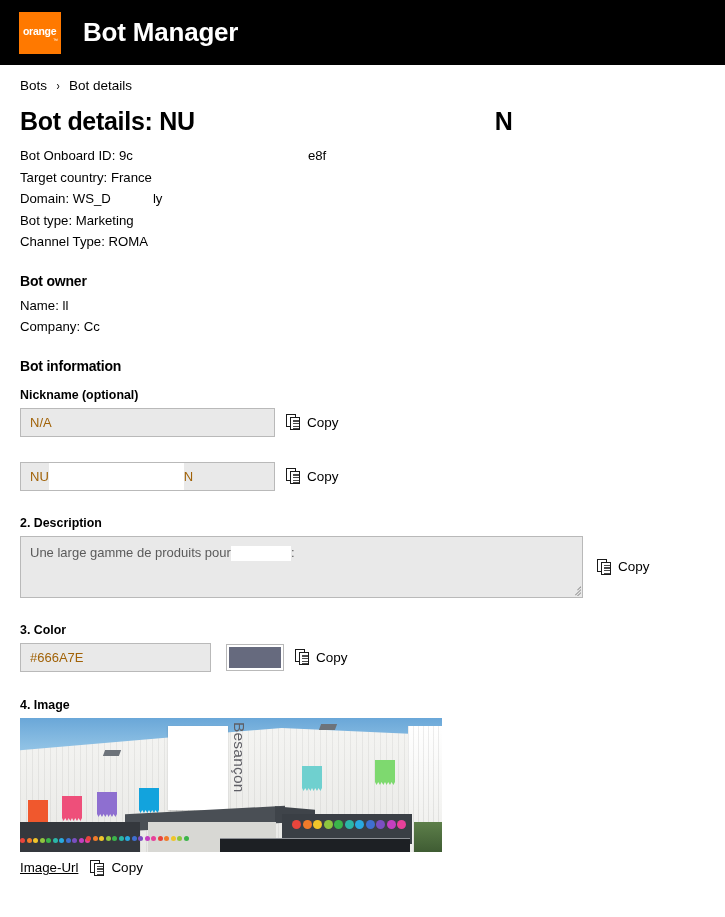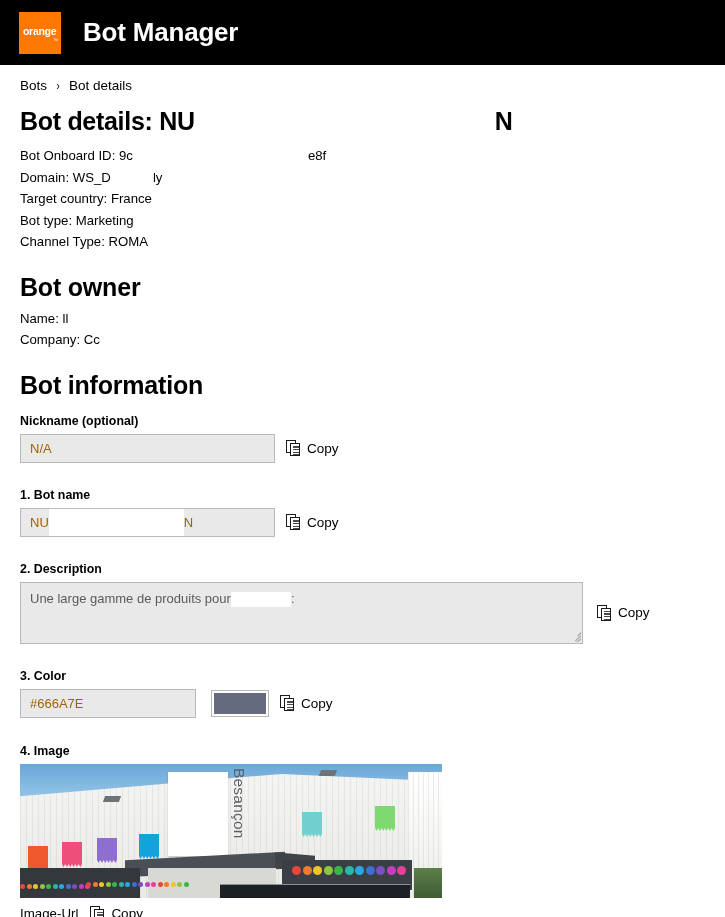--- a/index.html
+++ b/index.html
@@ -85,21 +85,21 @@
   }
 
   .meta-line {
     font-size: 13.2px;
     line-height: 21.5px;
     font-weight: 400;
     white-space: nowrap;
   }
 
   h2.section {
-    font-size: 25px;
+    font-size: 14px;
     font-weight: 700;
     margin: 20px 0 6px 0;
     letter-spacing: -0.2px;
   }
   h2.section.info { margin-bottom: 14px; }
 
   .field { margin-bottom: 0; }
   .field-label {
     font-size: 12.4px;
     font-weight: 700;
@@ -340,26 +340,26 @@
     <span>Bot details:</span>
     <span>NU</span><span class="redact" style="width:300px;height:26px;"></span><span>N</span>
   </h1>
 
   
   <div class="meta-line">
     <span>Bot Onboard ID:</span>
     <span>9c</span><span class="redact" style="width:175px;height:14px;"></span><span>e8f</span>
   </div>
 
+  <div class="meta-line">Target country: France</div>
+
   <div class="meta-line">
     <span>Domain:</span>
     <span>WS_D</span><span class="redact" style="width:42px;height:14px;"></span><span>ly</span>
   </div>
-
-  <div class="meta-line">Target country: France</div>
 
   <div class="meta-line">Bot type: Marketing</div>
   <div class="meta-line">Channel Type: ROMA</div>
 
   
   <h2 class="section">Bot owner</h2>
   <div class="meta-line">
     <span>Name:</span>
     <span>ll</span>
   </div>
@@ -388,21 +388,20 @@
               <u></u>
             </span>
         </span>
         <span class="copy-label">Copy</span>
       </div>
     </div>
   </div>
 
   
   <div class="field" style="margin-top:25px;">
-    <div class="field-label">1. Bot name</div>
     <div class="row">
       <div class="inp">
         <span>NU</span>
           <span class="redact" style="width:135px;height:27px;"></span>
           <span>N</span>
       </div>
       <div class="copy-btn" style="margin-left:11px;">
         <span class="copy-ico">
           <span class="back"></span>
           <span class="front">
@@ -441,21 +440,21 @@
         </span>
         <span class="copy-label">Copy</span>
       </div>
     </div>
   </div>
 
   
   <div class="field" style="margin-top:25px;">
     <div class="field-label">3. Color</div>
     <div class="row">
-      <div class="inp" style="width:176px;">
+      <div class="inp" style="width:191px;">
         <span>#666A7E</span>
       </div>
       <div class="swatch-wrap">
         <div class="swatch" id="swatch" style="background: rgb(102, 106, 126);"></div>
       </div>
       <div class="copy-btn" style="margin-left:11px;">
         <span class="copy-ico">
           <span class="back"></span>
           <span class="front">
               <u></u>

